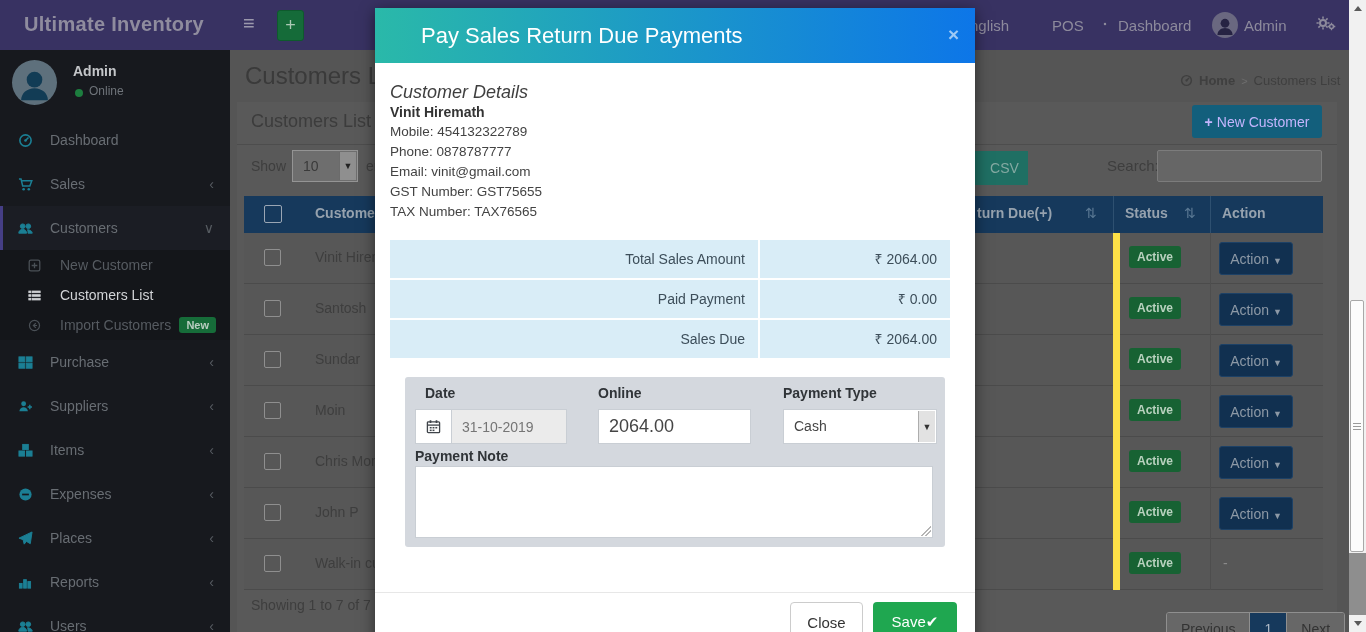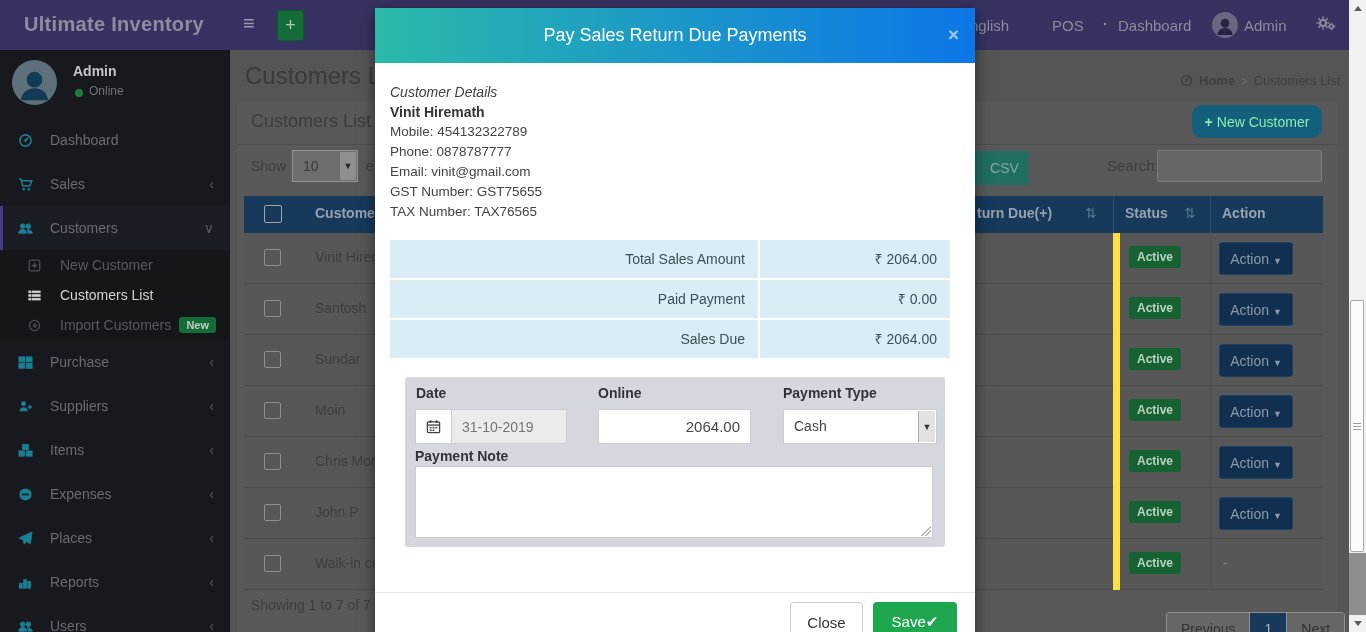--- a/index.html
+++ b/index.html
@@ -44,21 +44,21 @@
 
   
   .content-bg { position:absolute; left:230px; top:50px; width:1119px; height:582px; background:#555555; }
   .page-title { position:absolute; left:245px; top:62px; font-size:24px; color:#3a3a3a; }
   .breadcrumb { position:absolute; left:1180px; top:73px; display:flex; align-items:center; gap:6px; font-size:13px; color:#3f3f3f; }
   .breadcrumb svg { width:13px; height:13px; fill:#3f3f3f; }
   .crumb-sep { color:#6e6e6e; font-size:11px; }
   .panel { position:absolute; left:237px; top:102px; width:1100px; height:530px; background:#595959; }
   .panel-title { position:absolute; left:251px; top:111px; font-size:18px; color:#3c3c3c; }
   .panel-divider { position:absolute; left:237px; top:144px; width:1100px; height:1px; background:#4d4d4d; }
-  .btn-new-customer { position:absolute; left:1192px; top:105px; width:130px; height:33px; background:#135f7c; border:none; border-radius:10px; color:#86efac; font-size:14px; cursor:pointer; font-family:inherit; }
+  .btn-new-customer { position:absolute; left:1192px; top:105px; width:130px; height:33px; background:#135f7c; border:none; border-radius:3px; color:#c4b5fd; font-size:14px; cursor:pointer; font-family:inherit; }
   .btn-new-customer b { font-weight:bold; margin-right:4px; }
   .show-label { position:absolute; left:251px; top:158px; color:#3e3e3e; }
   .show-select { position:absolute; left:292px; top:150px; width:66px; height:32px; background:#6e6e6e; border:1px solid #949494; color:#3a3a3a; cursor:pointer; }
   .show-select .sel-text { position:absolute; left:10px; top:7px; font-size:14px; }
   .sel-arrow { position:absolute; right:1px; top:1px; bottom:1px; width:17px; background:#8f8f8f; border-left:1px solid #6b6b6b; display:flex; align-items:center; justify-content:center; font-size:9px; color:#222; }
   .entries-suffix { position:absolute; left:366px; top:158px; color:#3e3e3e; }
   .export-sliver { position:absolute; left:970px; top:151px; width:11px; height:34px; background:#1f6f63; }
   .btn-export { position:absolute; top:151px; height:34px; background:#1f6f63; border:none; color:#84a9a2; font-size:14px; cursor:pointer; font-family:inherit; }
   .btn-csv { left:981px; width:47px; }
   .btn-columns { left:1028px; width:77px; border-left:1px solid #2c8478;margin-top:48px; }
@@ -94,35 +94,35 @@
   .tri-up { width:0; height:0; border-left:4px solid transparent; border-right:4px solid transparent; border-bottom:5px solid #5a5a5a; }
   .tri-down { width:0; height:0; border-left:4px solid transparent; border-right:4px solid transparent; border-top:5px solid #5a5a5a; }
   .sb-thumb { position:absolute; left:1px; top:300px; width:14px; height:252px; background:#fcfcfc; border:1px solid #a8a8a8; border-radius:2px; cursor:pointer; }
   .sb-grip { position:absolute; left:2px; top:122px; width:8px; height:8px;
     background:repeating-linear-gradient(to bottom,#9a9a9a 0,#9a9a9a 1px,transparent 1px,transparent 3px); }
   .sb-dark { position:absolute; left:0; top:553px; width:17px; height:62px; background:#8e8e8e; }
 
   
   .modal { position:absolute; left:375px; top:8px; width:600px; height:660px; background:#ffffff; box-shadow:0 3px 14px rgba(0,0,0,.5); }
   .modal-header { position:absolute; left:0; top:0; width:600px; height:55px; background:linear-gradient(90deg,#2ab9a9,#0d76e8); }
-  .modal-title { width:100%; text-align:center; line-height:55px; color:#ffffff; font-size:18px; font-weight:500; }
+  .modal-title { width:100%; text-align:left; line-height:55px; color:#ffffff; font-size:22px; font-weight:500;padding-left:46px; }
   .modal-close { position:absolute; right:16px; top:17px; color:rgba(255,255,255,.6); font-size:19px; font-weight:bold; cursor:pointer; line-height:1; }
   .cust-details { position:absolute; left:15px; top:74px; line-height:20px; color:#434343; font-size:13.5px; }
-  .cd-heading { font-style:italic; font-size:14px; color:#3f3f3f; }
+  .cd-heading { font-style:italic; font-size:18px; color:#3f3f3f; }
   .cd-name { font-weight:bold; font-size:14px; color:#333; }
   .summary { position:absolute; left:15px; top:232px; width:560px; }
   .sum-row { position:relative; height:38px; margin-bottom:2px; }
   .sum-label { position:absolute; left:0; top:0; width:368px; height:38px; background:#d9edf7; color:#3d4e5a; line-height:38px; text-align:right; padding-right:13px; }
   .sum-value { position:absolute; left:370px; top:0; width:190px; height:38px; background:#d9edf7; color:#3d4e5a; line-height:38px; text-align:right; padding-right:13px; }
   .form-panel { position:absolute; left:30px; top:369px; width:540px; height:170px; background:#d4d8de; border-radius:3px; }
   .f-label { position:absolute; font-weight:bold; font-size:14px; color:#303438; }
   .date-addon { position:absolute; left:10px; top:32px; width:37px; height:35px; background:#ffffff; border:1px solid #c9ced4; display:flex; align-items:center; justify-content:center; }
   .date-addon svg { width:15px; height:15px; stroke:#3f444a; fill:#3f444a; }
   .date-input { position:absolute; left:47px; top:32px; width:115px; height:35px; background:#ebebeb; border:1px solid #c9ced4; border-left:none; color:#757575; padding:0 10px; font-family:inherit; font-size:14px; }
-  .amount-input { position:absolute; left:193px; top:32px; width:153px; height:35px; background:#ffffff; border:1px solid #c9ced4; color:#454545; text-align:right; padding:0 10px; font-family:inherit; font-size:15px; }
+  .amount-input { position:absolute; left:193px; top:32px; width:153px; height:35px; background:#ffffff; border:1px solid #c9ced4; color:#454545; text-align:left; padding:0 10px; font-family:inherit; font-size:18px; }
   .pay-select { position:absolute; left:378px; top:32px; width:154px; height:35px; background:#ffffff; border:1px solid #c9ced4; cursor:pointer; }
   .pay-select .sel-text { position:absolute; left:10px; top:8px; color:#454545; font-size:14px; }
   .pay-select .sel-arrow { background:#e2e2e2; border-left:1px solid #adadad; color:#333; }
   .note-textarea { position:absolute; left:10px; top:89px; width:518px; height:72px; background:#ffffff; border:1px solid #c9ced4; resize:none; font-family:inherit; }
   .note-grip { position:absolute; left:516px; top:149px; width:10px; height:10px;
     background:linear-gradient(135deg, transparent 50%, #b5b5b5 50%, #b5b5b5 57%, transparent 57%, transparent 70%, #b5b5b5 70%, #b5b5b5 77%, transparent 77%); pointer-events:none; }
   .modal-footer-line { position:absolute; left:0; top:584px; width:600px; height:1px; background:#e7e7e7; }
   .btn-close { position:absolute; left:415px; top:594px; width:73px; height:40px; background:#ffffff; border:1px solid #cccccc; border-radius:4px; color:#333333; font-size:15px; cursor:pointer; font-family:inherit; }
   .btn-save { position:absolute; left:498px; top:594px; width:84px; height:40px; background:#1fa750; border:none; border-radius:4px; color:#ffffff; font-size:15px; cursor:pointer; font-family:inherit; }
   .btn-save .check { font-size:15px; }
@@ -493,21 +493,21 @@
         <div class="sum-label">Paid Payment</div>
         <div class="sum-value">₹ 0.00</div>
       </div>
       <div class="sum-row">
         <div class="sum-label">Sales Due</div>
         <div class="sum-value">₹ 2064.00</div>
       </div>
     </div>
 
     <div class="form-panel">
-      <div class="f-label" style="left:11px; top:8px;">Date</div>
+      <div class="f-label" style="left:20px; top:8px;">Date</div>
       <div class="f-label" style="left:193px; top:8px;">Online</div>
       <div class="f-label" style="left:378px; top:8px;">Payment Type</div>
 
       <div class="date-addon">
         <svg viewBox="0 0 16 16">
             <rect x="1.5" y="3" width="13" height="11.5" rx="1" fill="none" stroke-width="1.4"></rect>
             <path d="M1.5 6.5h13" fill="none" stroke-width="1.4"></path>
             <path d="M4.8 1.2v3M11.2 1.2v3" fill="none" stroke-width="1.8"></path>
             <rect x="4" y="8.5" width="2" height="1.6" stroke="none"></rect>
             <rect x="7" y="8.5" width="2" height="1.6" stroke="none"></rect>

